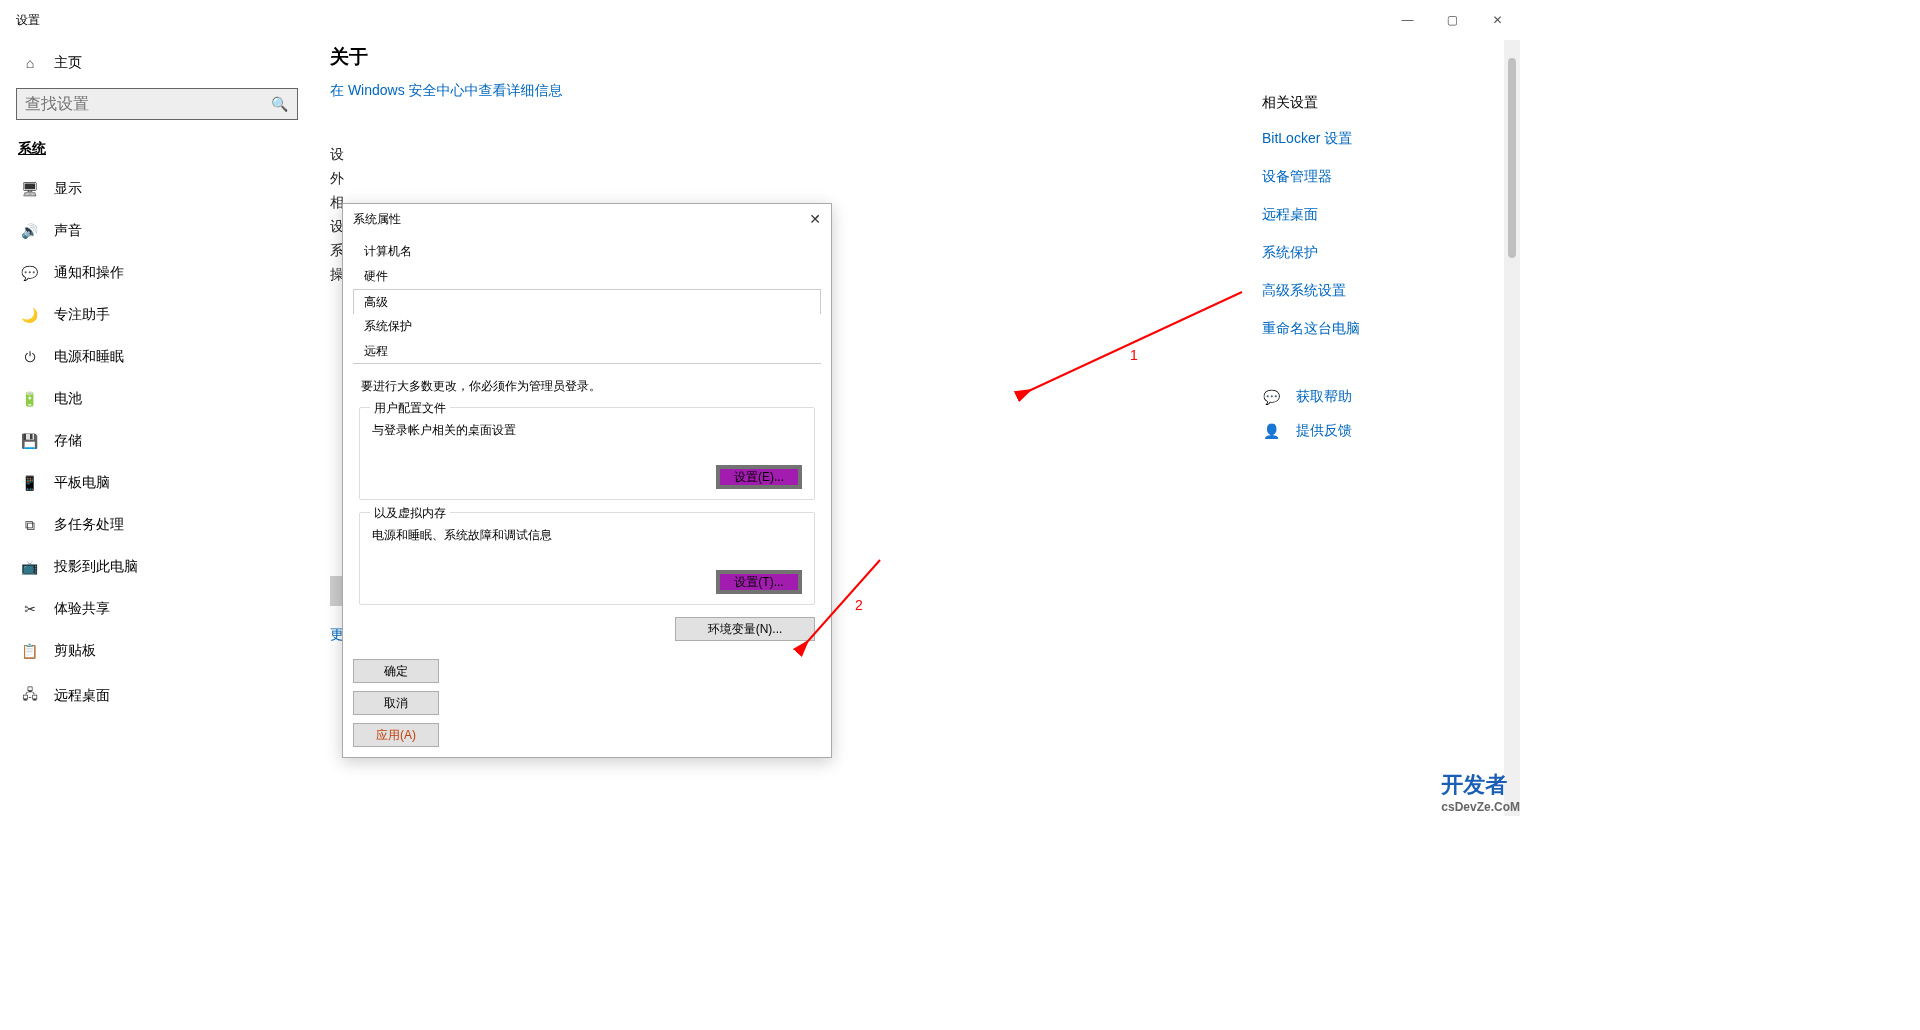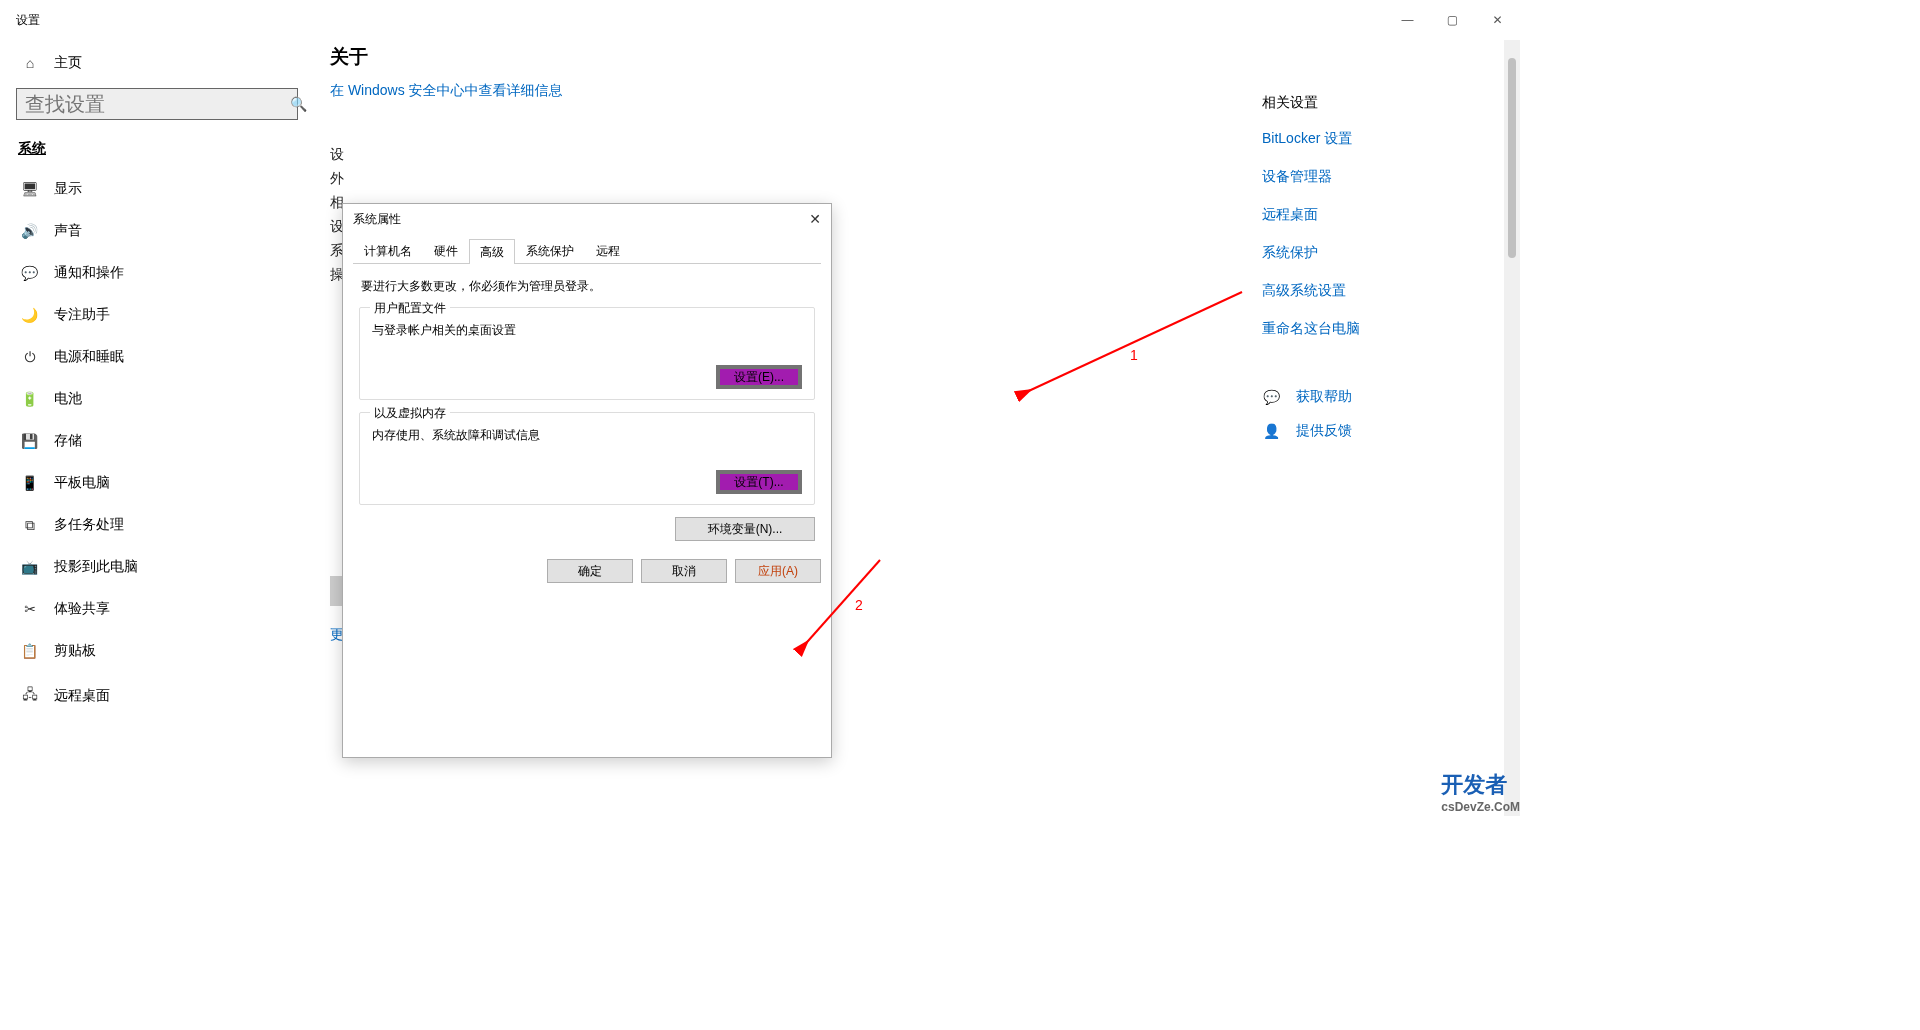--- a/index.html
+++ b/index.html
@@ -54,21 +54,21 @@
   display: flex;
   align-items: center;
   padding: 0 8px;
   background: #eee;
 }
 .search-box input {
   border: none;
   outline: none;
   background: transparent;
   flex: 1;
-  font-size: 20px;
+  font-size: 16px;
   color: #4c1d95;
 }
 .section-label {
   font-weight: bold;
   margin: 20px 2px 10px;
   font-size: 14px;
   text-decoration: underline;
 }
 .nav-item {
   display: flex;
@@ -120,20 +120,21 @@
 }
 .dlg-titlebar .spacer { flex: 1; }
 .dlg-close { font-size: 14px; color: #333; }
 .dlg-body {
   padding: 4px 10px 10px 10px;
 }
 .tabs {
   display: flex;
   border-bottom: 1px solid #ccc;
   font-size: 12px;
+  flex-direction: column;
 }
 .tab {
   padding: 4px 10px 3px;
   border: 1px solid transparent;
   border-bottom: none;
   cursor: pointer;
 }
 .tab.active {
   border-color: #ccc;
   background: #fff;
@@ -179,20 +180,21 @@
   font-size: 12px;
   background: #e1e1e1;
   border: 1px solid #adadad;
   cursor: pointer;
 }
 .dlg-footer {
   display: flex;
   justify-content: flex-end;
   gap: 8px;
   padding: 8px 10px;
+  flex-direction: column;
 }
 .dlg-ft-btn {
   width: 86px;
   height: 24px;
   font-size: 12px;
   background: #e1e1e1;
   border: 1px solid #adadad;
   cursor: pointer;
 }
 .dlg-ft-btn.disabled { color: #c2410c; }
@@ -374,21 +376,21 @@
 
 
     <div class="group">
       <span class="group-title">用户配置文件</span>
       <div class="group-desc">与登录帐户相关的桌面设置</div>
       <button class="group-btn">设置(E)...</button>
     </div>
 
     <div class="group">
       <span class="group-title">以及虚拟内存</span>
-      <div class="group-desc">内存使用、系统故障和调试信息</div>
+      <div class="group-desc">电源和睡眠、系统故障和调试信息</div>
       <button class="group-btn">设置(T)...</button>
     </div>
 
     <button class="env-btn">环境变量(N)...</button>
   </div>
   <div class="dlg-footer">
     <button class="dlg-ft-btn">确定</button>
     <button class="dlg-ft-btn">取消</button>
     <button class="dlg-ft-btn disabled">应用(A)</button>
   </div>

